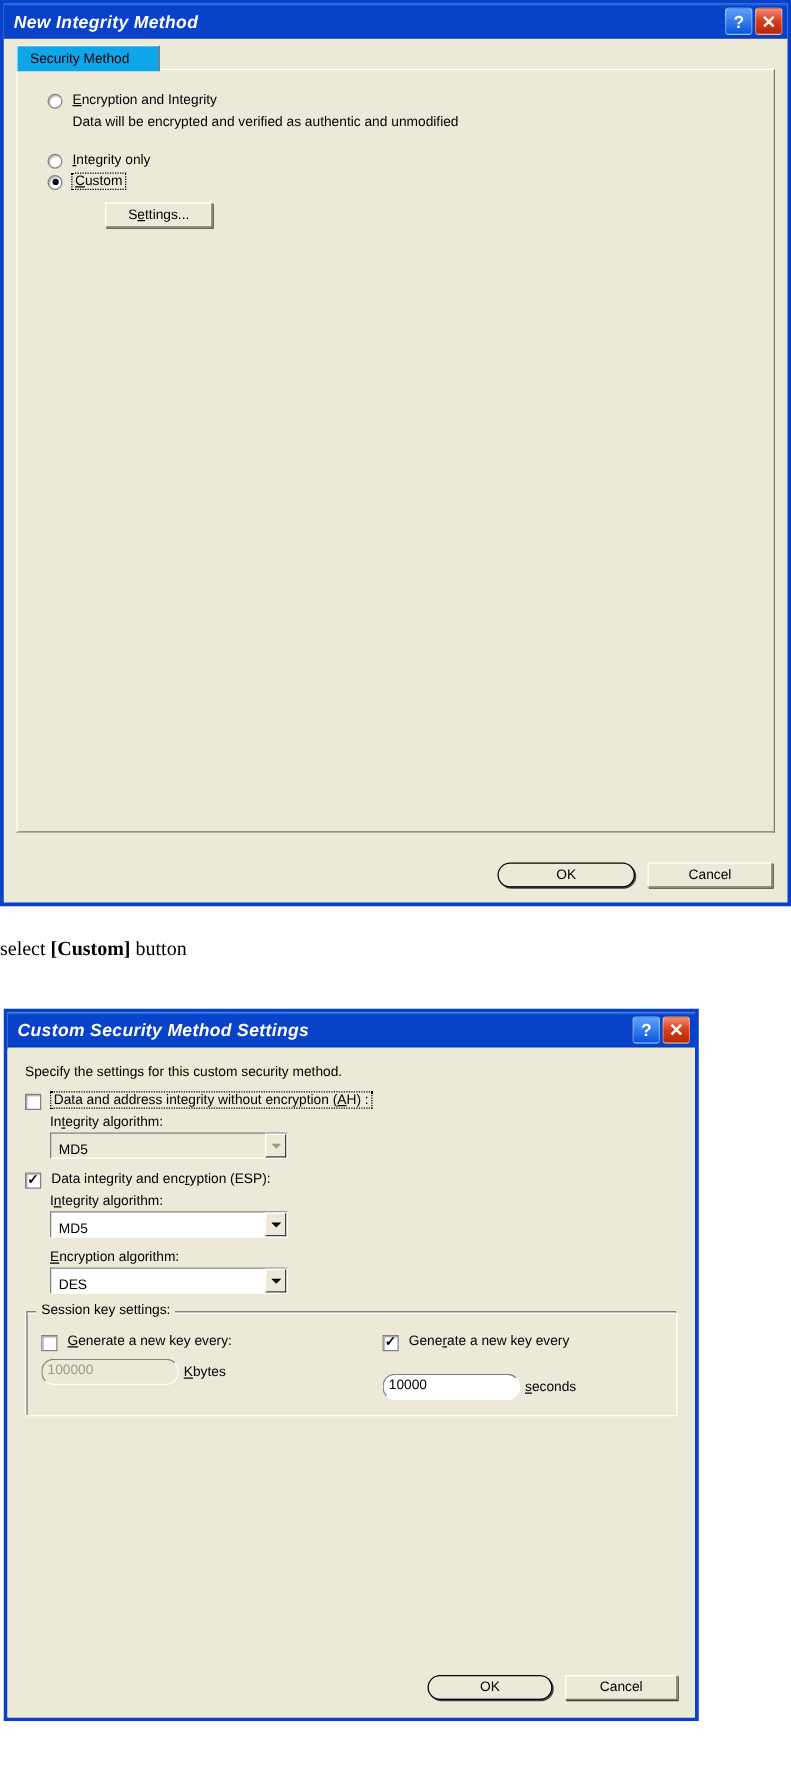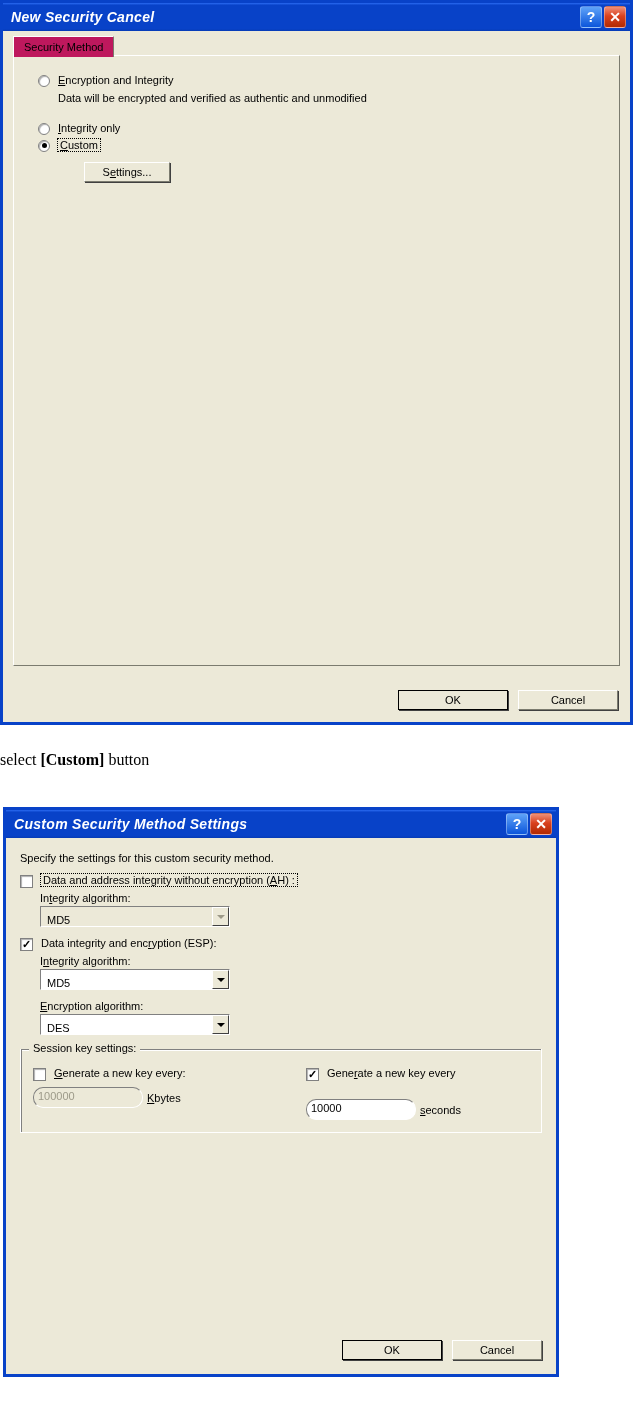--- a/index.html
+++ b/index.html
@@ -61,26 +61,26 @@
     color: #fff;
   }
 
   
   .tabstrip {
     position: absolute;
     top: 32px; left: 10px;
     display: flex;
   }
   .tab {
-    background: #be185d;
+    background: #0ea5e9;
     border-top: 1px solid #fff;
     border-left: 1px solid #fff;
     border-right: 1px solid #7b7b6f;
     border-bottom: none;
-    padding: 4px 10px 4px 10px;
+    padding: 4px 24px 4px 10px;
     font-size: 11px;
     position: relative;
     top: 1px;
     z-index: 2;
   }
   .tab-panel {
     position: absolute;
     top: 52px; left: 10px; right: 10px; bottom: 56px;
     border-top: 1px solid #fff;
     border-left: 1px solid #fff;
@@ -114,21 +114,21 @@
     border-left: 1px solid #ffffff;
     border-right: 1px solid #7b7b6f;
     border-bottom: 1px solid #7b7b6f;
     box-shadow: 1px 1px 0 #404040;
     padding: 3px 14px;
     min-width: 86px;
     text-align: center;
     font: inherit;
     display:inline-block;
   }
-  .btn.default { outline: 1px solid #000; outline-offset: -1px; }
+  .btn.default { outline: 1px solid #000; outline-offset: -1px; border-radius: 10px; }
   .button-row {
     position: absolute;
     bottom: 12px; right: 12px;
     display: flex; gap: 10px;
   }
 
   
   .instruction {
     font-family: "Times New Roman", serif;
     font-size: 16px;
@@ -221,21 +221,21 @@
   .button-row2 {
     position:absolute; right:14px; bottom:14px;
     display:flex; gap:10px;
   }
 </style>
 </head>
 <body>
 
 <div class="window top">
   <div class="titlebar">
-    <span class="titlebar-text">New Security Cancel</span>
+    <span class="titlebar-text">New Integrity Method</span>
     <div class="titlebar-buttons">
       <div class="titlebar-btn help">?</div>
       <div class="titlebar-btn close">✕</div>
     </div>
   </div>
 
   <div class="tabstrip">
     <div class="tab">Security Method</div>
   </div>
 

